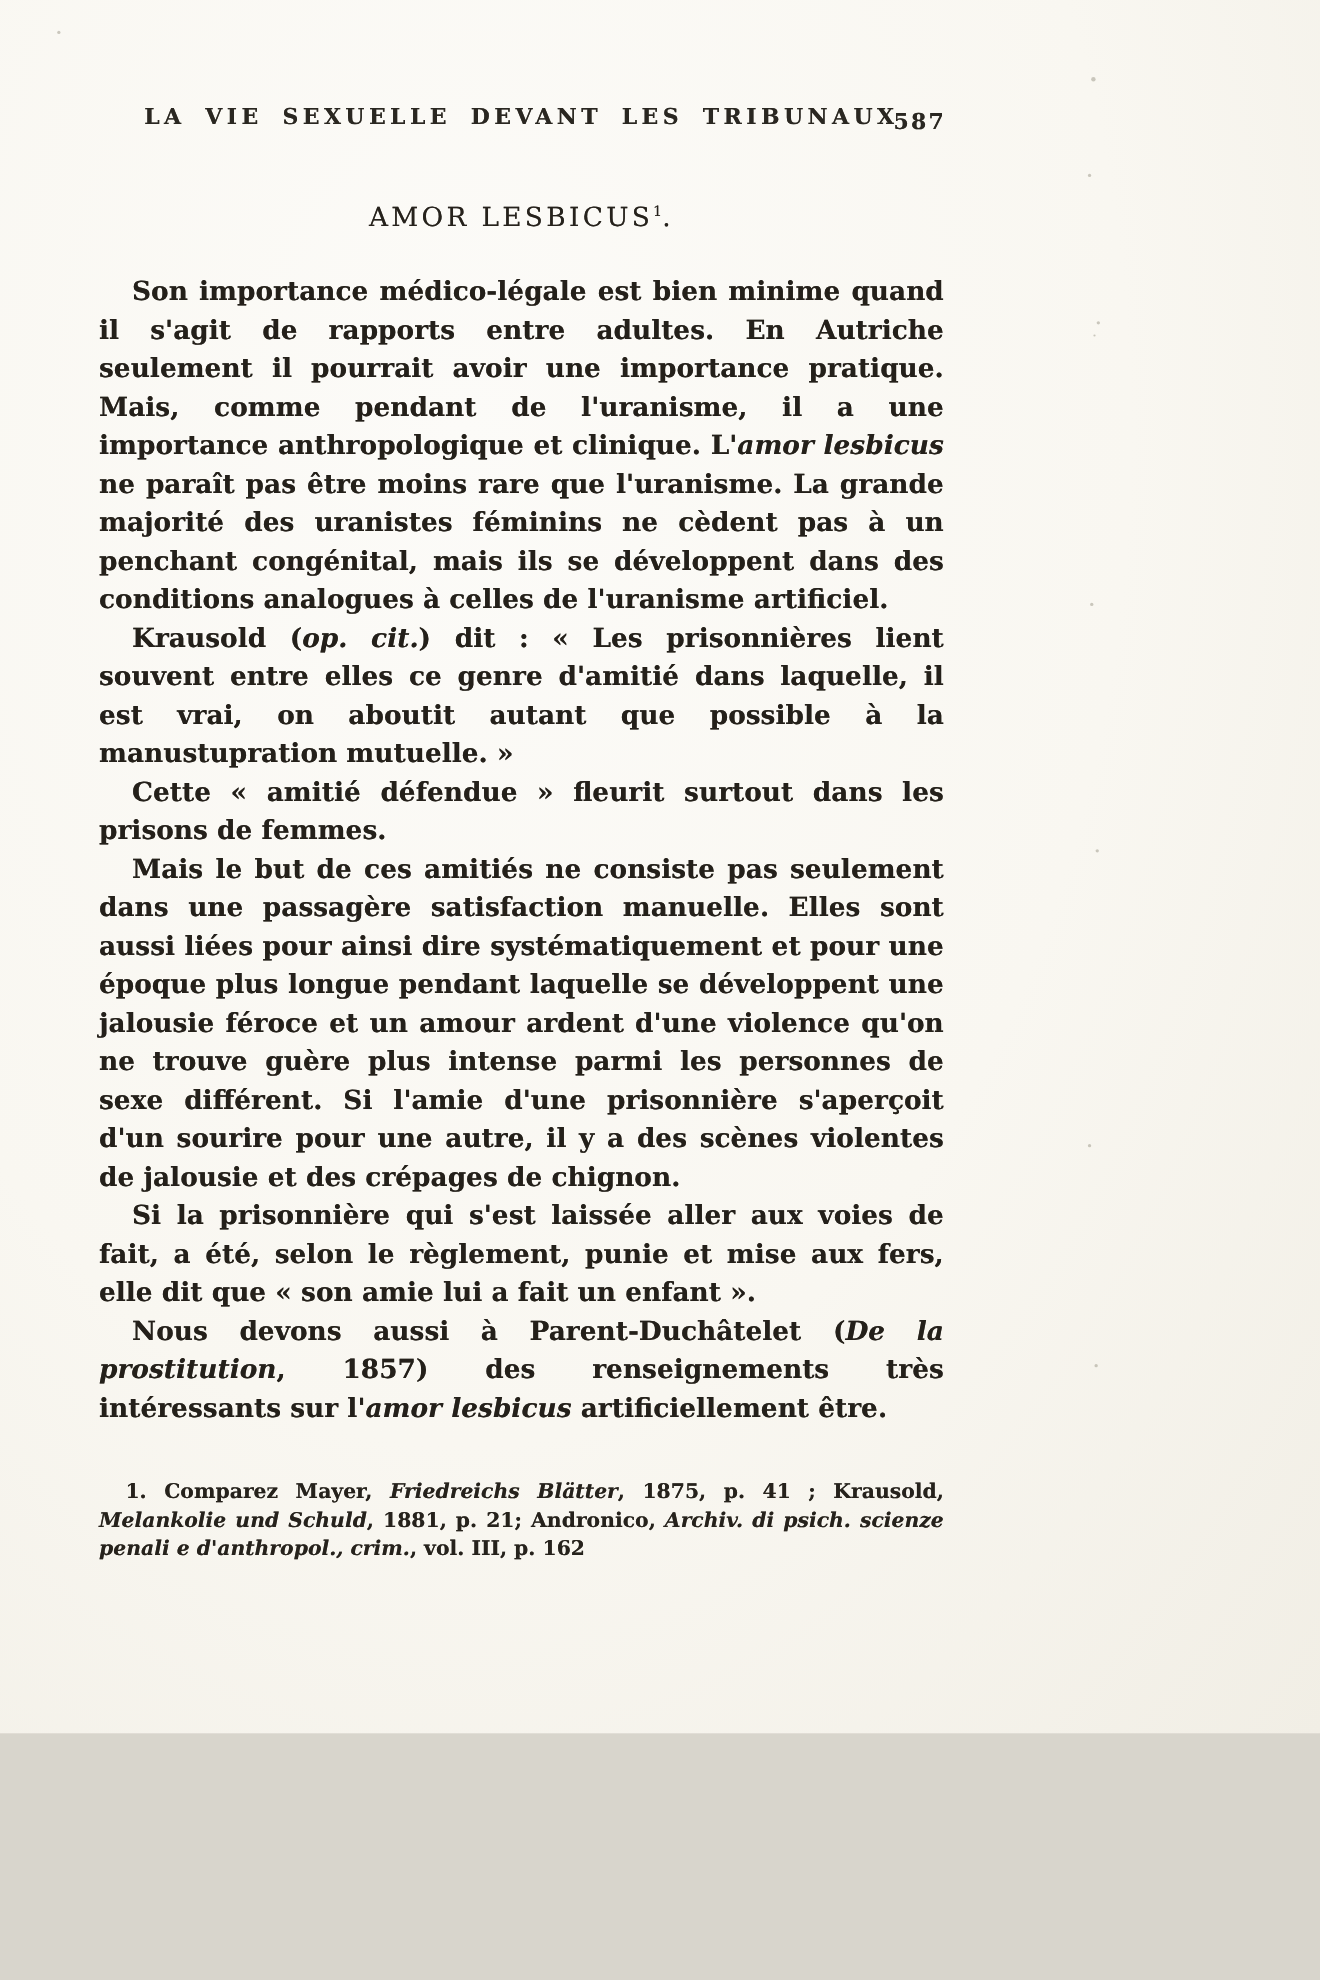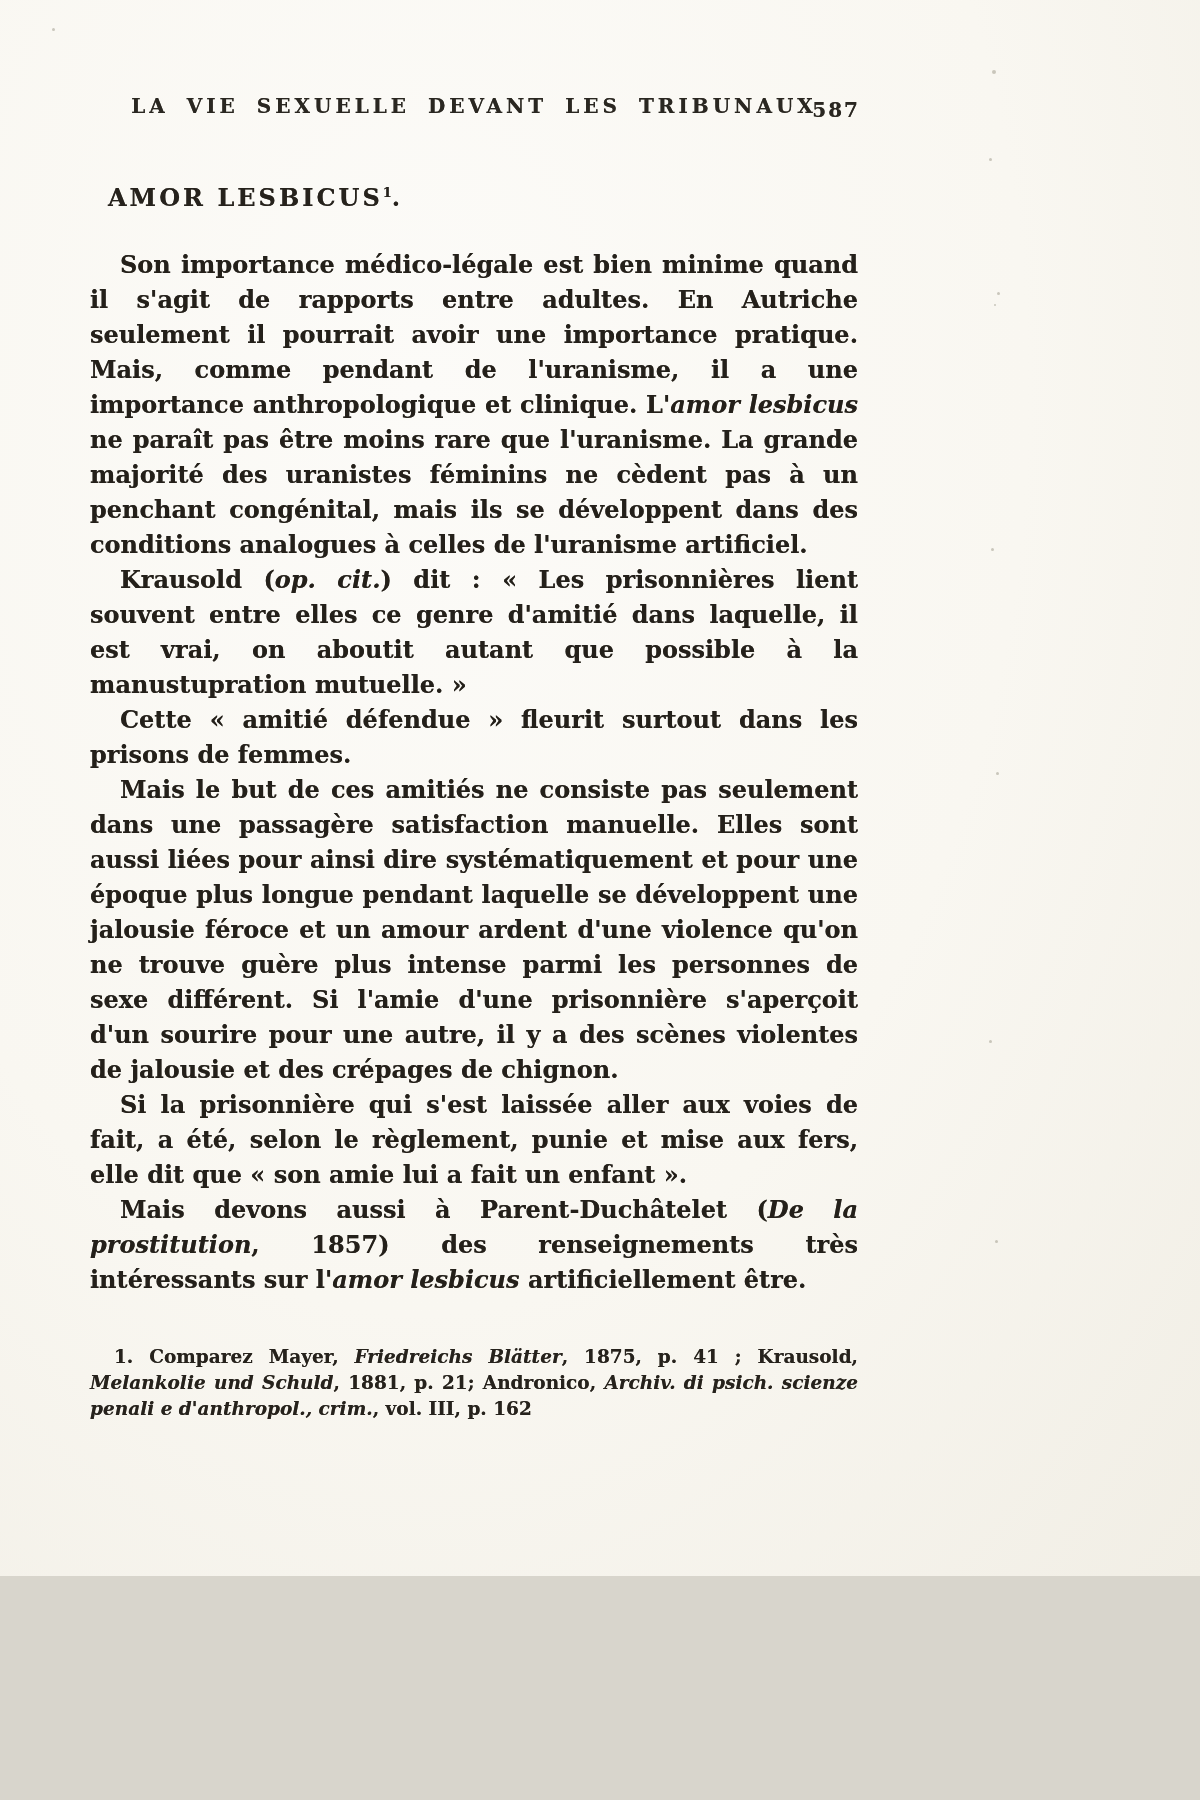--- a/index.html
+++ b/index.html
@@ -32,24 +32,25 @@
   .page-number {
     position: absolute;
     top: 4px;
     right: -2px;
     letter-spacing: 2px;
   }
 
   .chapter-title {
     position: absolute;
     top: 183px;
-    left: 108px;
+    left: 90px;
     width: 768px;
+    text-align: center;
     font-size: 24px;
-    font-weight: 700;
+    font-weight: 400;
     letter-spacing: 3px;
     color: #26221c;
   }
   .chapter-title sup {
     font-size: 13px;
     letter-spacing: 0;
     vertical-align: super;
   }
 
   .body-text {
@@ -100,21 +101,21 @@
   <div class="chapter-title">
     <span>AMOR LESBICUS</span><sup>1</sup><span>.</span>
   </div>
 
   <div class="body-text">
       <p class="para"><span>Son importance médico-légale est bien minime quand il s'agit de rapports entre adultes. En Autriche seulement il pourrait avoir une importance pratique. Mais, comme pendant de l'uranisme, il a une importance anthropologique et clinique. L'</span><span class="it">amor lesbicus</span><span> ne paraît pas être moins rare que l'uranisme. La grande majorité des uranistes féminins ne cèdent pas à un penchant congénital, mais ils se développent dans des conditions analogues à celles de l'uranisme artificiel.</span></p>
       <p class="para"><span>Krausold (</span><span class="it">op. cit.</span><span>) dit : « Les prisonnières lient souvent entre elles ce genre d'amitié dans laquelle, il est vrai, on aboutit autant que possible à la manustupration mutuelle. »</span></p>
       <p class="para"><span>Cette « amitié défendue » fleurit surtout dans les prisons de femmes.</span></p>
       <p class="para"><span>Mais le but de ces amitiés ne consiste pas seulement dans une passagère satisfaction manuelle. Elles sont aussi liées pour ainsi dire systématiquement et pour une époque plus longue pendant laquelle se développent une jalousie féroce et un amour ardent d'une violence qu'on ne trouve guère plus intense parmi les personnes de sexe différent. Si l'amie d'une prisonnière s'aperçoit d'un sourire pour une autre, il y a des scènes violentes de jalousie et des crépages de chignon.</span></p>
       <p class="para"><span>Si la prisonnière qui s'est laissée aller aux voies de fait, a été, selon le règlement, punie et mise aux fers, elle dit que « son amie lui a fait un enfant ».</span></p>
-      <p class="para"><span>Mais devons aussi à Parent-Duchâtelet (</span><span class="it">De la prostitution</span><span>, 1857) des renseignements très intéressants sur l'</span><span class="it">amor lesbicus</span><span> artificiellement être.</span></p>
+      <p class="para"><span>Nous devons aussi à Parent-Duchâtelet (</span><span class="it">De la prostitution</span><span>, 1857) des renseignements très intéressants sur l'</span><span class="it">amor lesbicus</span><span> artificiellement être.</span></p>
     </div>
 
   <div class="footnote">
     <span class="footnote-text"><span>1. Comparez Mayer, </span><span class="it">Friedreichs Blätter</span><span>, 1875, p. 41 ; Krausold, </span><span class="it">Melankolie und Schuld</span><span>, 1881, p. 21; Andronico, </span><span class="it">Archiv. di psich. scienze penali e d'anthropol., crim.</span><span>, vol. III, p. 162</span></span>
   </div>
 
   <div class="speckle" style="left:992px; top:70px;  width:4px; height:4px;"></div>
   <div class="speckle" style="left:989px; top:158px; width:3px; height:3px;"></div>
   <div class="speckle" style="left:997px; top:292px; width:3px; height:3px;"></div>
   <div class="speckle" style="left:994px; top:304px; width:2px; height:2px;"></div>

